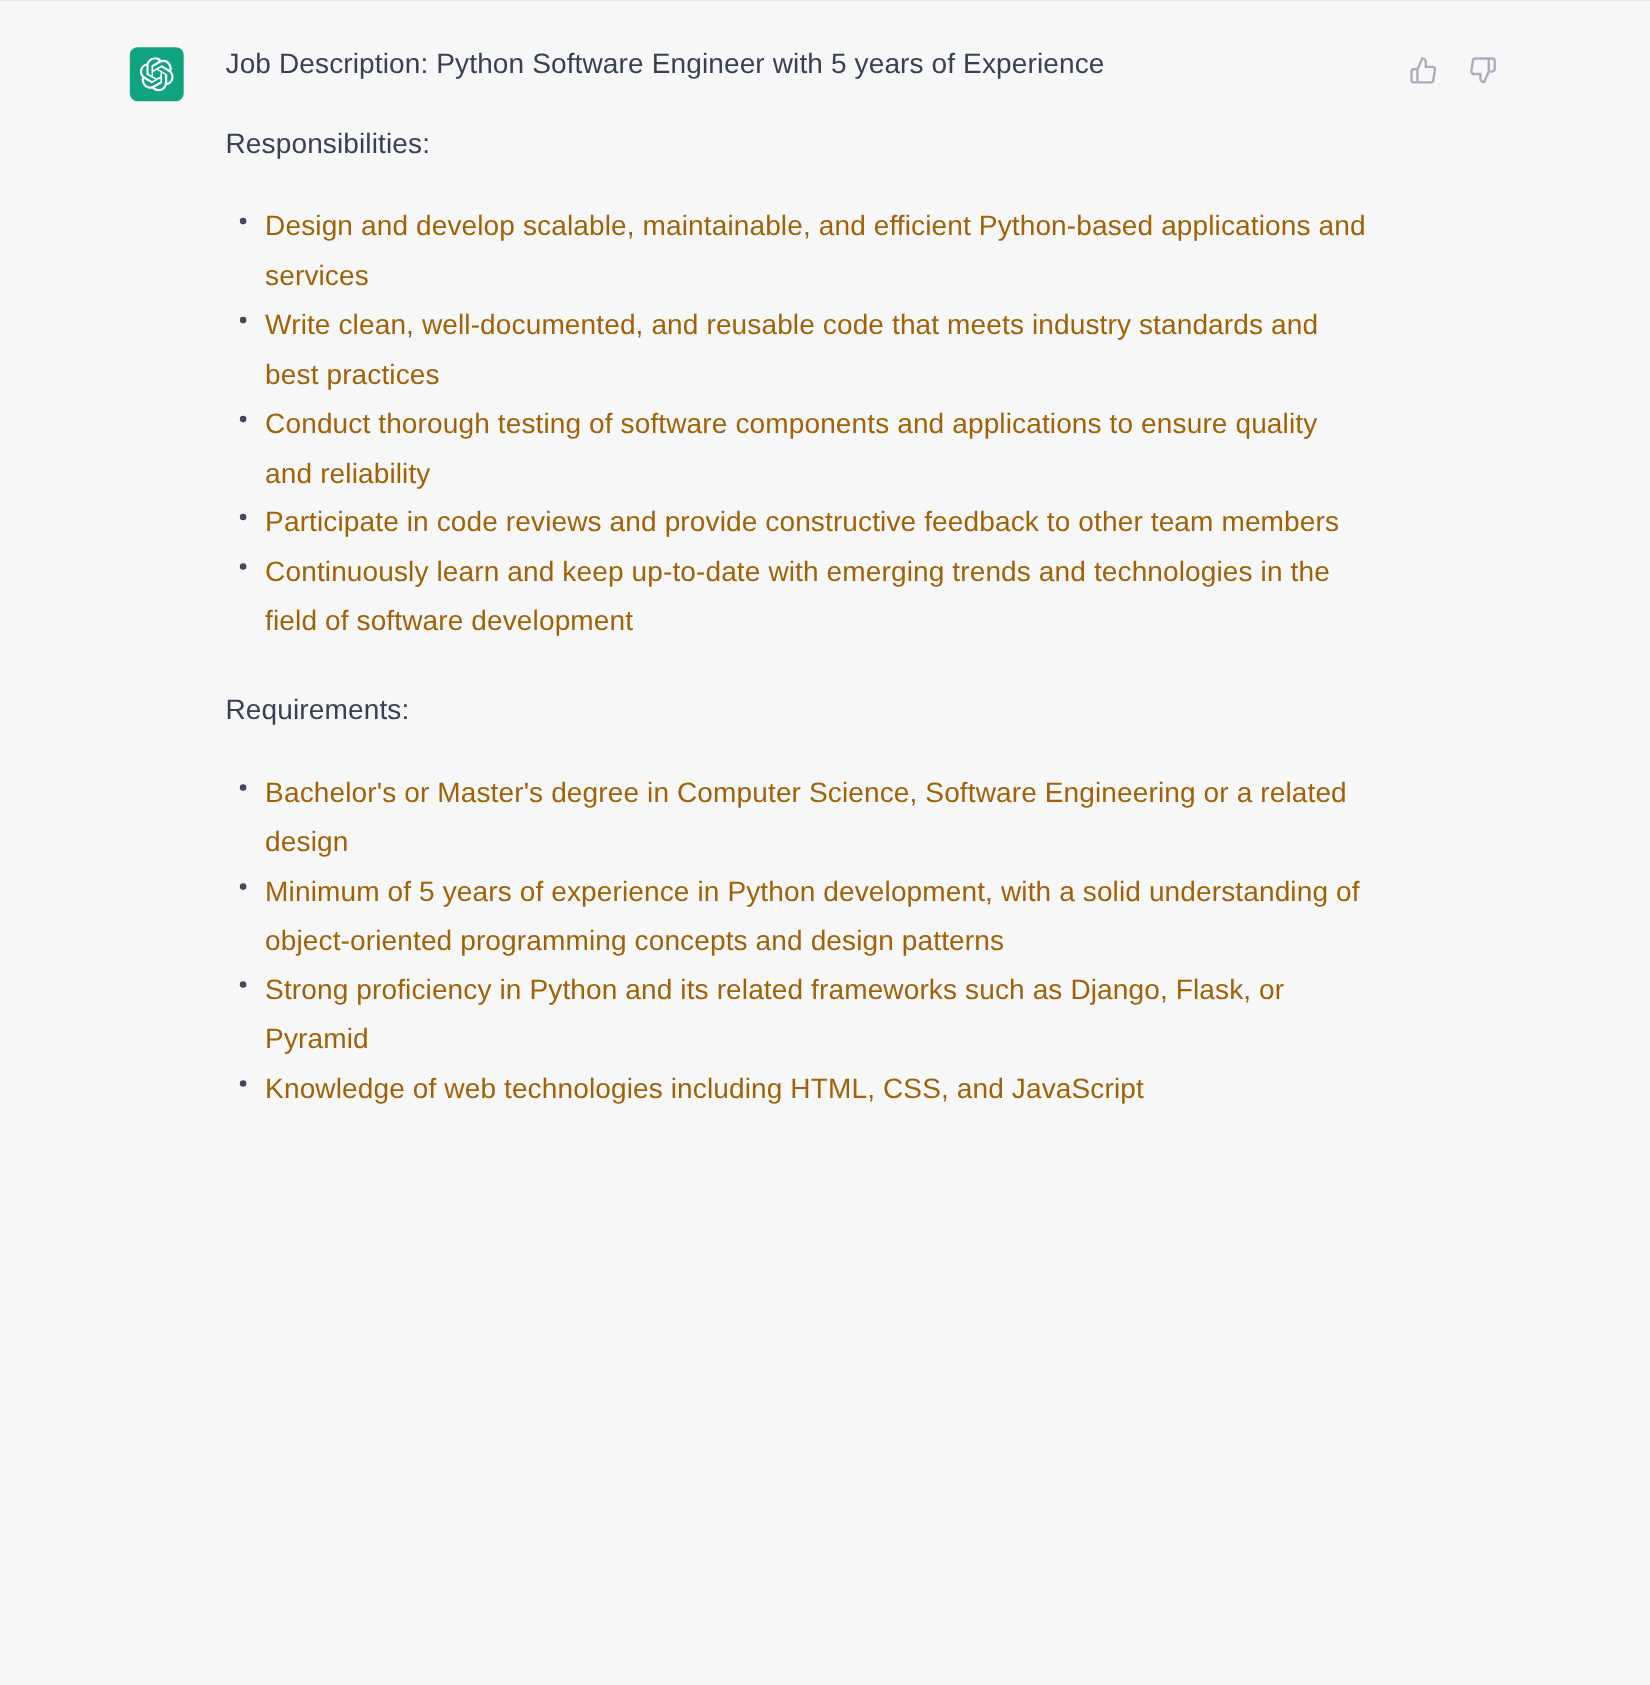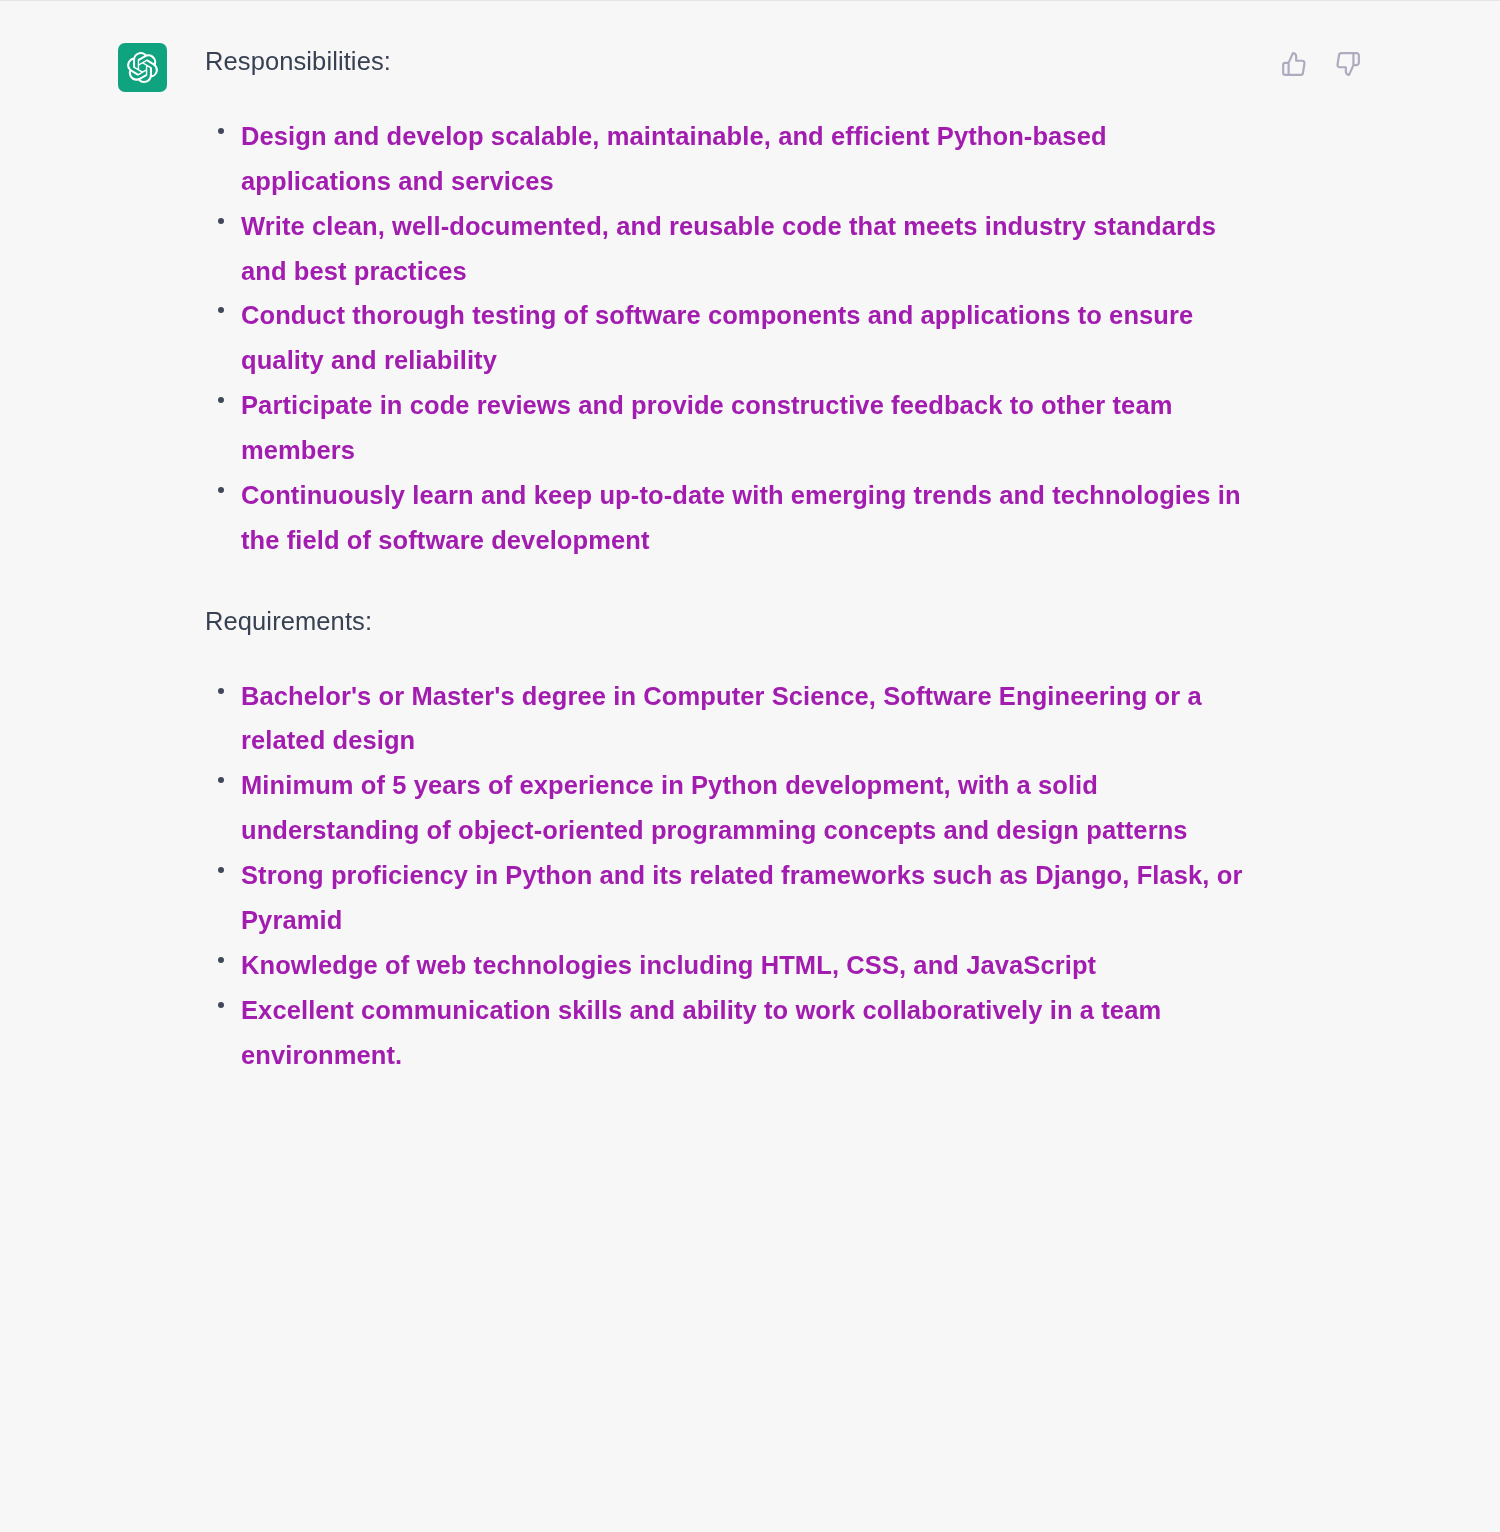--- a/index.html
+++ b/index.html
@@ -75,24 +75,23 @@
     list-style: none;
     margin: 0 0 36px 0;
     padding: 0;
   }
   ul.bullets:last-child { margin-bottom: 0; }
   ul.bullets li {
     position: relative;
     padding-left: 36px;
     font-size: 25.5px;
     line-height: 1.76;
-    color: #a21caf;
+    color: #a16207;
     margin-bottom: 0px;
     letter-spacing: 0.1px;
-    font-weight: bold;
   }
   ul.bullets li::before {
     content: "";
     position: absolute;
     left: 13px;
     top: 14px;
     width: 6px;
     height: 6px;
     border-radius: 50%;
     background: #40485a;
@@ -131,40 +130,40 @@
         <span>
           <svg width="31" height="31" viewBox="0 0 24 24" fill="#ffffff" aria-hidden="true">
             <path d="M22.2819 9.8211a5.9847 5.9847 0 0 0-.5157-4.9108 6.0462 6.0462 0 0 0-6.5098-2.9A6.0651 6.0651 0 0 0 4.9807 4.1818a5.9847 5.9847 0 0 0-3.9977 2.9 6.0462 6.0462 0 0 0 .7427 7.0966 5.98 5.98 0 0 0 .511 4.9107 6.051 6.051 0 0 0 6.5146 2.9001A5.9847 5.9847 0 0 0 13.2599 24a6.0557 6.0557 0 0 0 5.7718-4.2058 5.9894 5.9894 0 0 0 3.9977-2.9001 6.0557 6.0557 0 0 0-.7475-7.0729zm-9.022 12.6081a4.4755 4.4755 0 0 1-2.8764-1.0408l.1419-.0804 4.7783-2.7582a.7948.7948 0 0 0 .3927-.6813v-6.7369l2.02 1.1686a.071.071 0 0 1 .038.052v5.5826a4.504 4.504 0 0 1-4.4945 4.4944zm-9.6607-4.1254a4.4708 4.4708 0 0 1-.5346-3.0137l.142.0852 4.783 2.7582a.7712.7712 0 0 0 .7806 0l5.8428-3.3685v2.3324a.0804.0804 0 0 1-.0332.0615L9.74 19.9502a4.4992 4.4992 0 0 1-6.1408-1.6464zM2.3408 7.8956a4.485 4.485 0 0 1 2.3655-1.9728V11.6a.7664.7664 0 0 0 .3879.6765l5.8144 3.3543-2.0201 1.1685a.0757.0757 0 0 1-.071 0l-4.8303-2.7865A4.504 4.504 0 0 1 2.3408 7.872zm16.5963 3.8558L13.1038 8.364 15.1192 7.2a.0757.0757 0 0 1 .071 0l4.8303 2.7913a4.4944 4.4944 0 0 1-.6765 8.1042v-5.6772a.79.79 0 0 0-.4027-.6813zm2.0107-3.0231l-.142-.0852-4.7735-2.7818a.7759.7759 0 0 0-.7854 0L9.409 9.2297V6.8974a.0662.0662 0 0 1 .0284-.0615l4.8303-2.7866a4.4992 4.4992 0 0 1 6.6802 4.66zM8.3065 12.863l-2.02-1.1638a.0804.0804 0 0 1-.0379-.0568V6.0742a4.4992 4.4992 0 0 1 7.3757-3.4537l-.142.0805L8.704 5.459a.7948.7948 0 0 0-.3927.6813zm1.0976-2.3654l2.602-1.4998 2.6069 1.4998v2.9994l-2.5974 1.4997-2.6067-1.4997z"></path>
           </svg>
         </span>
       </div>
     </div>
 
     <div class="content-col">
 
+      <h1 class="msg-title">Job Description: Python Software Engineer with 5 years of Experience</h1>
 
 
       <p class="section-label">Responsibilities:</p>
 
       <ul class="bullets">
         <li>Design and develop scalable, maintainable, and efficient Python-based applications and services</li>
         <li>Write clean, well-documented, and reusable code that meets industry standards and best practices</li>
         <li>Conduct thorough testing of software components and applications to ensure quality and reliability</li>
         <li>Participate in code reviews and provide constructive feedback to other team members</li>
         <li>Continuously learn and keep up-to-date with emerging trends and technologies in the field of software development</li>
       </ul>
 
       <p class="section-label">Requirements:</p>
 
       <ul class="bullets">
         <li>Bachelor's or Master's degree in Computer Science, Software Engineering or a related design</li>
         <li>Minimum of 5 years of experience in Python development, with a solid understanding of object-oriented programming concepts and design patterns</li>
         <li>Strong proficiency in Python and its related frameworks such as Django, Flask, or Pyramid</li>
         <li>Knowledge of web technologies including HTML, CSS, and JavaScript</li>
-        <li>Excellent communication skills and ability to work collaboratively in a team environment.</li>
       </ul>
 
     </div>
 
     <div class="actions">
       <button class="action-btn">
         <span>
           <svg width="26" height="26" viewBox="0 0 24 24" fill="none" stroke="currentColor" stroke-width="2" stroke-linecap="round" stroke-linejoin="round" aria-hidden="true">
             <path d="M14 9V5a3 3 0 0 0-3-3l-4 9v11h11.28a2 2 0 0 0 2-1.7l1.38-9a2 2 0 0 0-2-2.3zM7 22H4a2 2 0 0 1-2-2v-7a2 2 0 0 1 2-2h3"></path>
           </svg>

